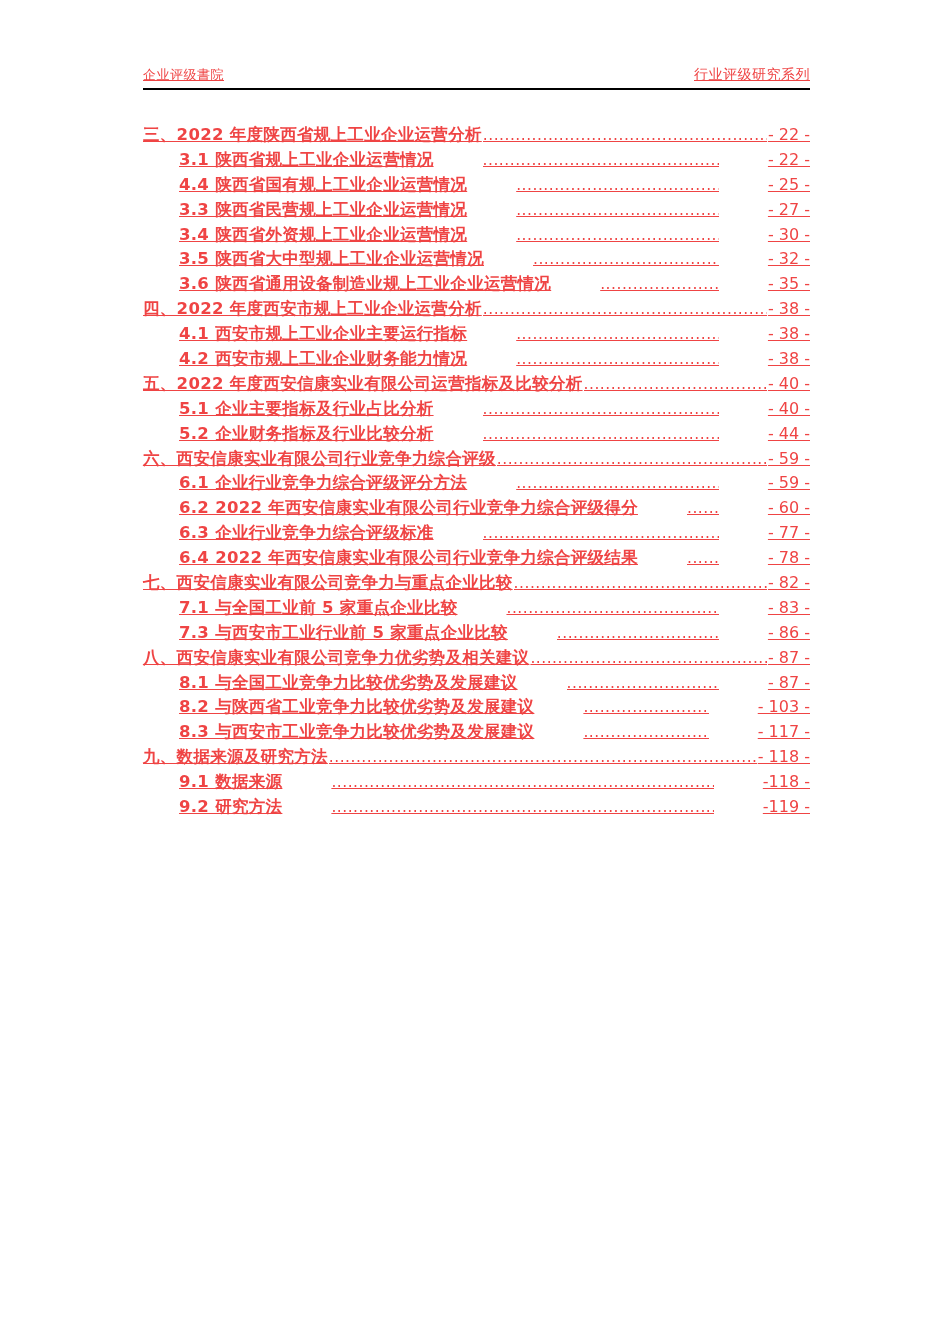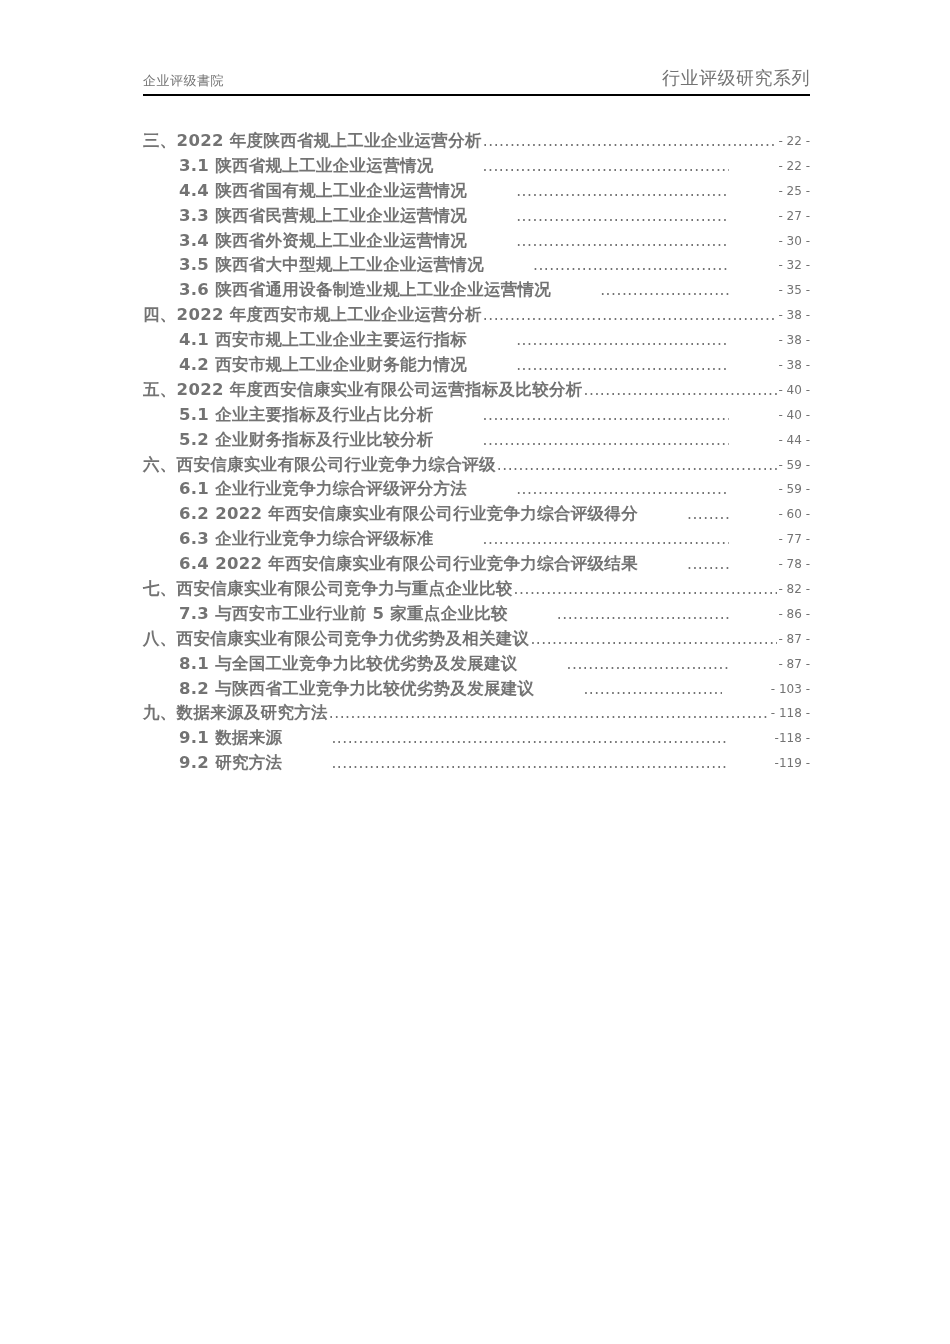--- a/index.html
+++ b/index.html
@@ -6,41 +6,42 @@
     margin: 0;
     padding: 0;
     background: #ffffff;
   }
   .page {
     position: relative;
     width: 950px;
     height: 1136px;
     margin: 0 auto;
     background: #ffffff;
-    color: #737373;
+    color: #ef4444;
     font-family: "DejaVu Sans", "Liberation Sans", sans-serif;
     overflow: hidden;
+    text-decoration: underline;
   }
   .content {
     padding: 0 140px 0 143px;
   }
   .header {
     display: flex;
     justify-content: space-between;
     align-items: flex-end;
     padding-top: 66px;
     padding-bottom: 4px;
     border-bottom: 2.5px solid #000000;
   }
   .header-left {
     font-size: 13px;
     letter-spacing: 0.5px;
   }
   .header-right {
-    font-size: 18px;
+    font-size: 14px;
     letter-spacing: 0.5px;
   }
   .toc {
     margin-top: 33px;
   }
   .toc-row {
     display: flex;
     align-items: flex-end;
     height: 24.9px;
     line-height: 24.9px;
@@ -62,21 +63,21 @@
     font-size: 15.5px;
     font-weight: 400;
     letter-spacing: 0.5px;
     margin: 0 1px;
   }
   .toc-dots::after {
     content: "......................................................................................................................................................................................";
   }
   .toc-page {
     white-space: nowrap;
-    font-size: 12px;
+    font-size: 16px;
     font-weight: 400;
   }
   .footer {
     position: absolute;
     left: 0;
     right: 0;
     top: 1242px;
     text-align: center;
     font-size: 14px;
   }
@@ -180,38 +181,48 @@
     <span class="toc-label">6.4 2022 年西安信康实业有限公司行业竞争力综合评级结果</span>
     <span class="toc-dots"></span>
     <span class="toc-page">- 78 -</span>
   </div>
         <div class="toc-row lvl1">
     <span class="toc-label">七、西安信康实业有限公司竞争力与重点企业比较</span>
     <span class="toc-dots"></span>
     <span class="toc-page">- 82 -</span>
   </div>
         <div class="toc-row lvl2">
+    <span class="toc-label">7.1 与全国工业前 5 家重点企业比较</span>
+    <span class="toc-dots"></span>
+    <span class="toc-page">- 83 -</span>
+  </div>
+        <div class="toc-row lvl2">
     <span class="toc-label">7.3 与西安市工业行业前 5 家重点企业比较</span>
     <span class="toc-dots"></span>
     <span class="toc-page">- 86 -</span>
   </div>
         <div class="toc-row lvl1">
     <span class="toc-label">八、西安信康实业有限公司竞争力优劣势及相关建议</span>
     <span class="toc-dots"></span>
     <span class="toc-page">- 87 -</span>
   </div>
         <div class="toc-row lvl2">
     <span class="toc-label">8.1 与全国工业竞争力比较优劣势及发展建议</span>
     <span class="toc-dots"></span>
     <span class="toc-page">- 87 -</span>
   </div>
         <div class="toc-row lvl2">
     <span class="toc-label">8.2 与陕西省工业竞争力比较优劣势及发展建议</span>
     <span class="toc-dots"></span>
     <span class="toc-page">- 103 -</span>
+  </div>
+        <div class="toc-row lvl2">
+    <span class="toc-label">8.3 与西安市工业竞争力比较优劣势及发展建议</span>
+    <span class="toc-dots"></span>
+    <span class="toc-page">- 117 -</span>
   </div>
         <div class="toc-row lvl1">
     <span class="toc-label">九、数据来源及研究方法</span>
     <span class="toc-dots"></span>
     <span class="toc-page">- 118 -</span>
   </div>
         <div class="toc-row lvl2">
     <span class="toc-label">9.1 数据来源</span>
     <span class="toc-dots"></span>
     <span class="toc-page">-118 -</span>

